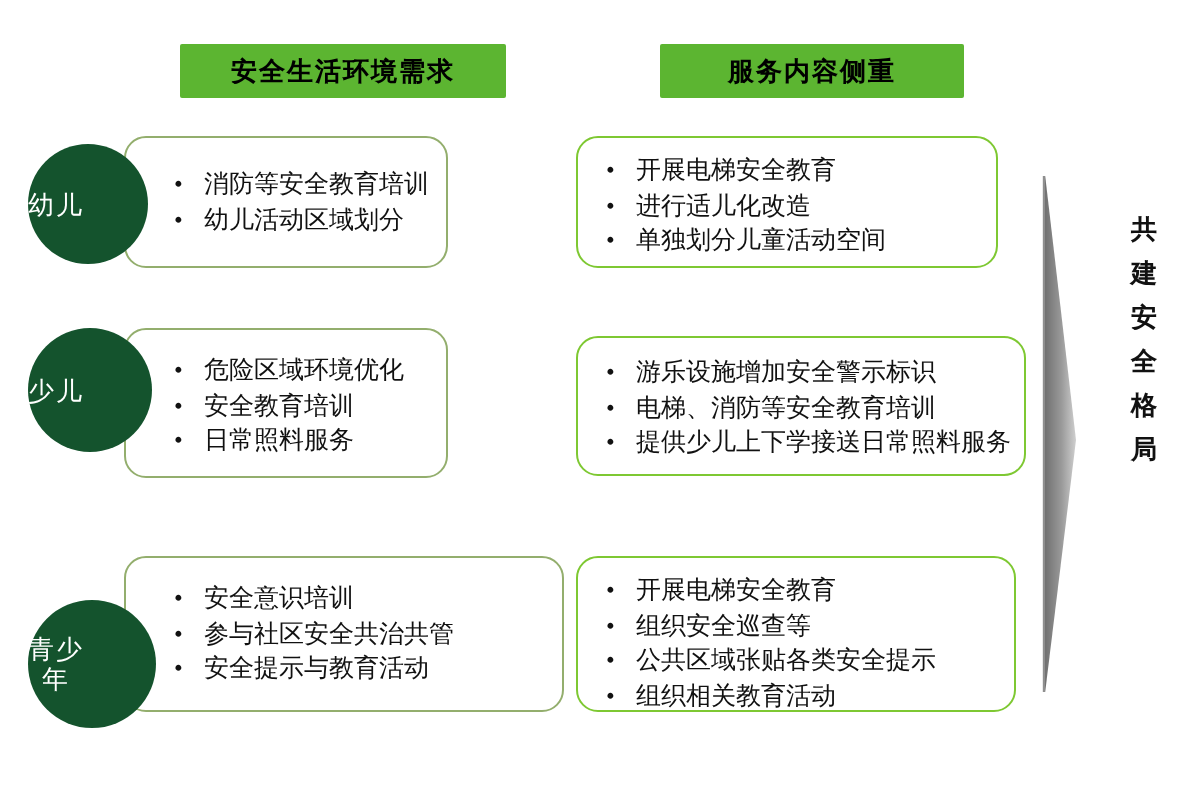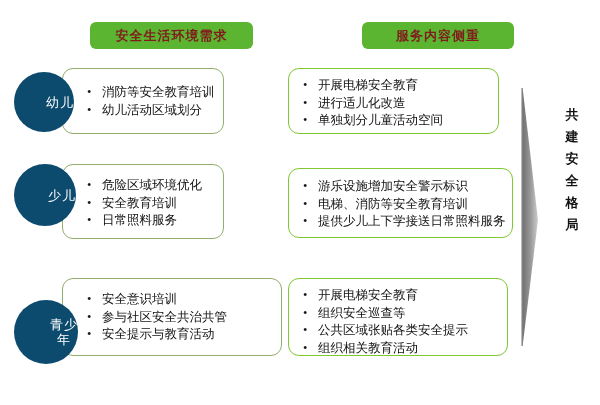--- a/index.html
+++ b/index.html
@@ -20,56 +20,56 @@
     position: absolute;
     inset: 0;
     width: 600px;
     height: 405px;
   }
 
   
   .pill {
     position: absolute;
     height: 27px;
-    border-radius: 6px;
+    border-radius: 1px;
     background: #5cb531;
-    color: #7f1d1d;
+    color: #000000;
     font-size: 13px;
     font-weight: bold;
     letter-spacing: 1px;
     display: flex;
     align-items: center;
     justify-content: center;
     box-sizing: border-box;
     padding: 0 10px;
     white-space: nowrap;
   }
   #pill-left  { left: 90px;  top: 22px; width: 163px; }
-  #pill-right { left: 330px; top: 22px; width: 152px; margin-left: 32px; }
+  #pill-right { left: 330px; top: 22px; width: 152px; }
 
   
   .row {
     position: absolute;
     left: 0;
     width: 600px;
   }
   #row-0 { top: 68px;  height: 68px; }
   #row-1 { top: 164px; height: 78px; }
   #row-2 { top: 278px; height: 80px; }
 
   
   .circle {
     position: absolute;
     left: 14px;
     border-radius: 50%;
-    background: #0c4a6e;
+    background: #14532d;
     color: #ffffff;
     display: flex;
     align-items: center;
-    justify-content: flex-end;
+    justify-content: flex-start;
     text-align: center;
     font-size: 13px;
     line-height: 15px;
     letter-spacing: 1px;
     z-index: 3;
     box-sizing: border-box;
   }
   #row-0 .circle { top: 4px;  width: 60px; height: 60px; }
   #row-1 .circle { top: 0;  width: 62px; height: 62px; font-family: Liberation Serif, serif; }
   #row-2 .circle { top: 22px;  width: 64px; height: 64px; }

